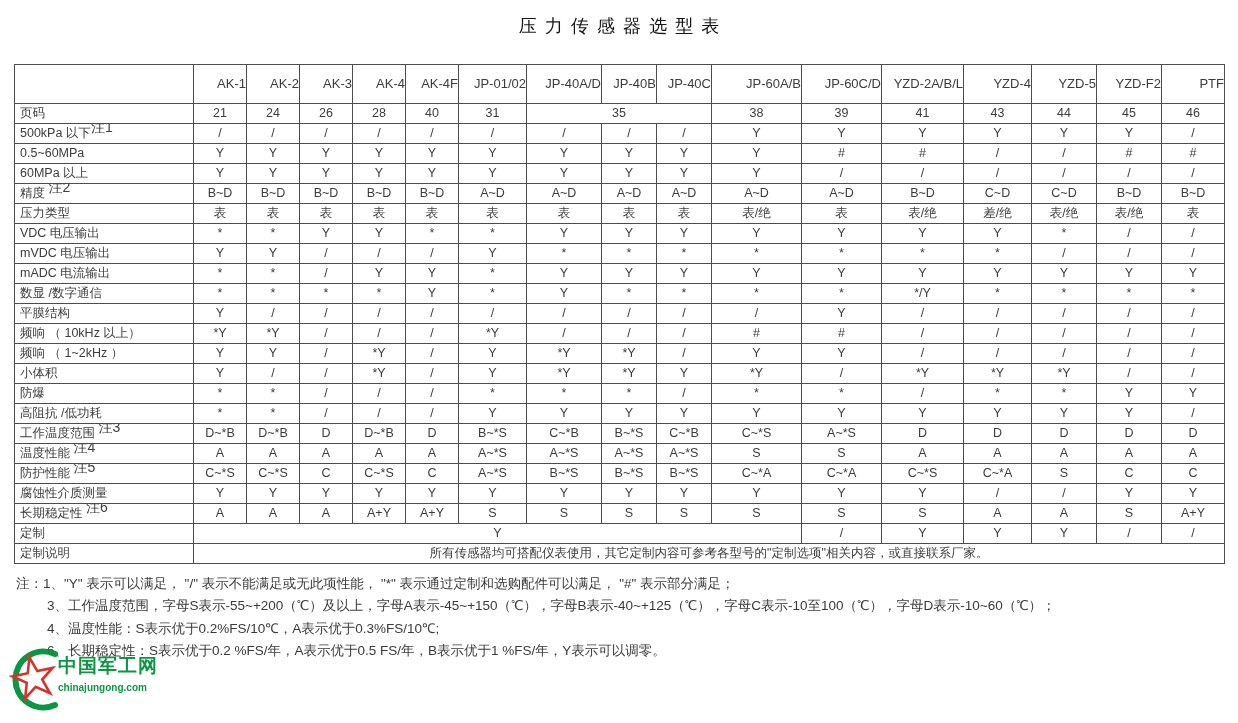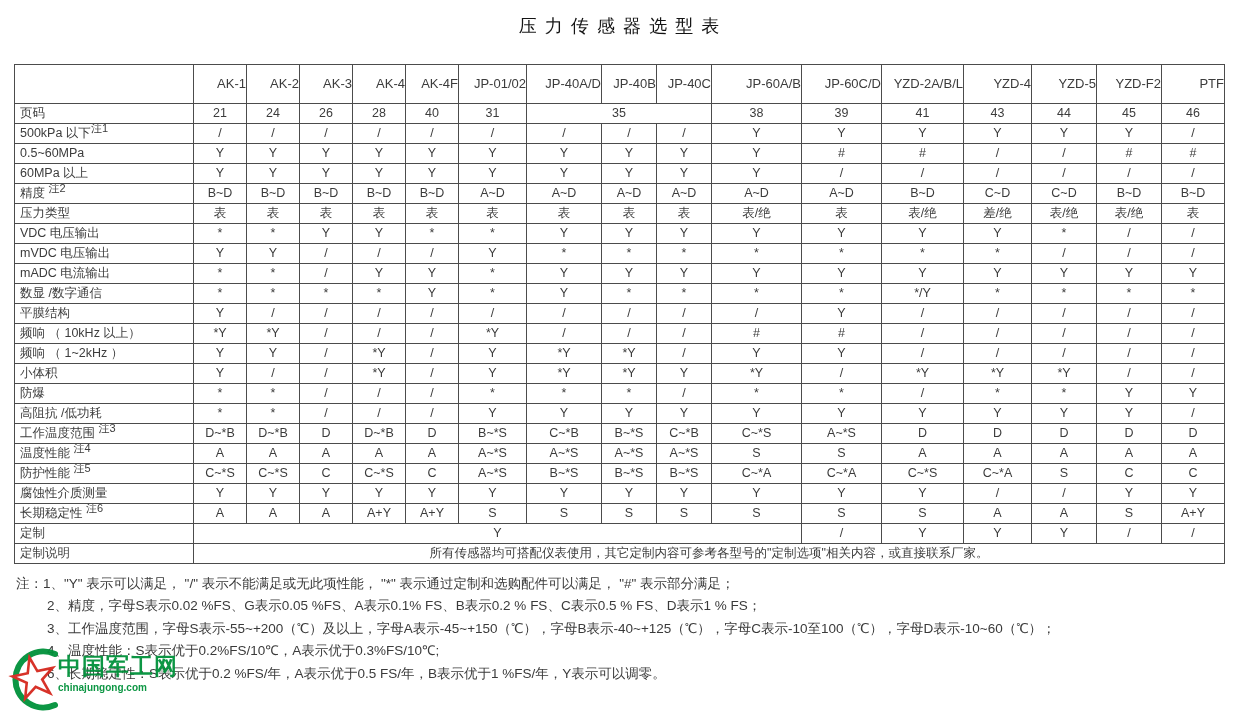--- a/index.html
+++ b/index.html
@@ -13,30 +13,30 @@
   }
   table.sel{
     border-collapse:collapse;table-layout:fixed;width:1210px;margin:26px 0 0 14px;
   }
   table.sel th,table.sel td{
     border:1px solid #4c4c4c;font-size:12.5px;font-weight:normal;color:#3c3c3c;
     text-align:center;padding:0;height:19px;line-height:19px;white-space:nowrap;overflow:hidden;
   }
   table.sel thead th{height:38px;line-height:38px;font-size:13px;text-align:right;}
   table.sel td.label{text-align:left;padding-left:5px;}
-  table.sel td.label sup{font-size:11px;line-height:0;text-align:center;}
+  table.sel td.label sup{font-size:14px;line-height:0;text-align:center;}
   table.sel td.note-cell{font-size:12.5px;}
   .notes{margin:9px 0 0 16px;font-size:13.5px;color:#3a3a3a;line-height:22.4px;}
   .note-line{white-space:nowrap;}
   .note-line.indent{padding-left:31px;}
   .watermark{
     position:absolute;left:2px;top:645px;display:flex;align-items:flex-start;z-index:5;opacity:0.95;
   }
   .wm-text{margin-left:-8px;margin-top:8px;}
-  .wm-name{font-size:23px;font-weight:bold;color:#00913a;letter-spacing:1px;line-height:26px;}
+  .wm-name{font-size:19px;font-weight:bold;color:#00913a;letter-spacing:1px;line-height:26px;}
   .wm-domain{font-size:10px;font-weight:bold;color:#00913a;line-height:18px;}
 </style>
 </head>
 <body>
 
 <div class="page-title">压力传感器选型表</div>
 
 <table class="sel">
   <colgroup>
     <col style="width:179px">
@@ -488,21 +488,20 @@
       </tr>
       <tr>
         <td class="label">定制说明</td>
         <td colspan="16" class="note-cell">所有传感器均可搭配仪表使用，其它定制内容可参考各型号的"定制选项"相关内容，或直接联系厂家。</td>
       </tr>
     </tbody>
 </table>
 
 <div class="notes">
     <div class="note-line">注：1、"Y" 表示可以满足， "/" 表示不能满足或无此项性能， "*" 表示通过定制和选购配件可以满足， "#" 表示部分满足；</div>
-    <div class="note-line indent">2、精度，字母S表示0.02 %FS、G表示0.05 %FS、A表示0.1% FS、B表示0.2 % FS、C表示0.5 % FS、D表示1 % FS；</div>
     <div class="note-line indent">3、工作温度范围，字母S表示-55~+200（℃）及以上，字母A表示-45~+150（℃），字母B表示-40~+125（℃），字母C表示-10至100（℃），字母D表示-10~60（℃）；</div>
     <div class="note-line indent">4、温度性能：S表示优于0.2%FS/10℃，A表示优于0.3%FS/10℃;</div>
     <div class="note-line indent">6、长期稳定性：S表示优于0.2 %FS/年，A表示优于0.5 FS/年，B表示优于1 %FS/年，Y表示可以调零。</div>
   </div>
 
 <div class="watermark">
   <svg width="64" height="68" viewBox="0 0 64 68">
     <path d="M53 9 A28 28 0 1 0 53 60" fill="none" stroke="#00913a" stroke-width="6" stroke-linecap="round"></path>
     <g transform="rotate(-12 32 34)">
       <polygon points="32,12 36.9,27 52.5,27 39.9,36.2 44.7,51.2 32,42 19.3,51.2 24.1,36.2 11.5,27 27.1,27" fill="#ffffff" stroke="#d5281e" stroke-width="2.6" stroke-linejoin="miter"></polygon>

